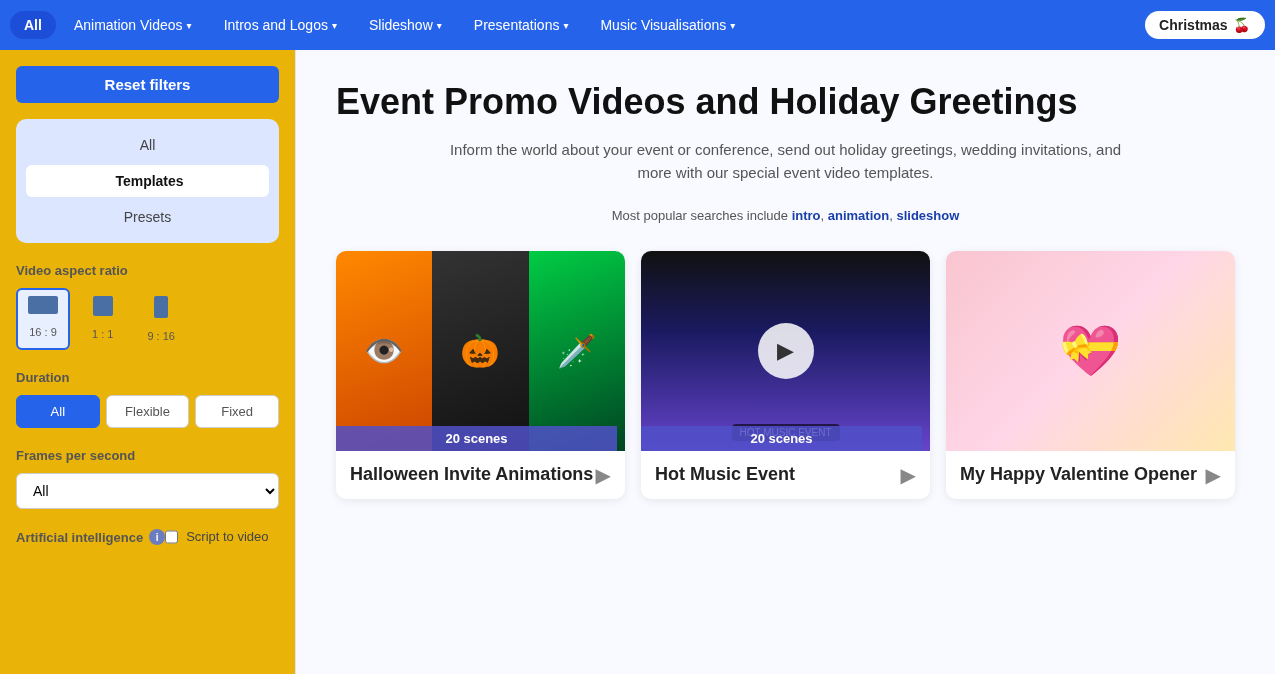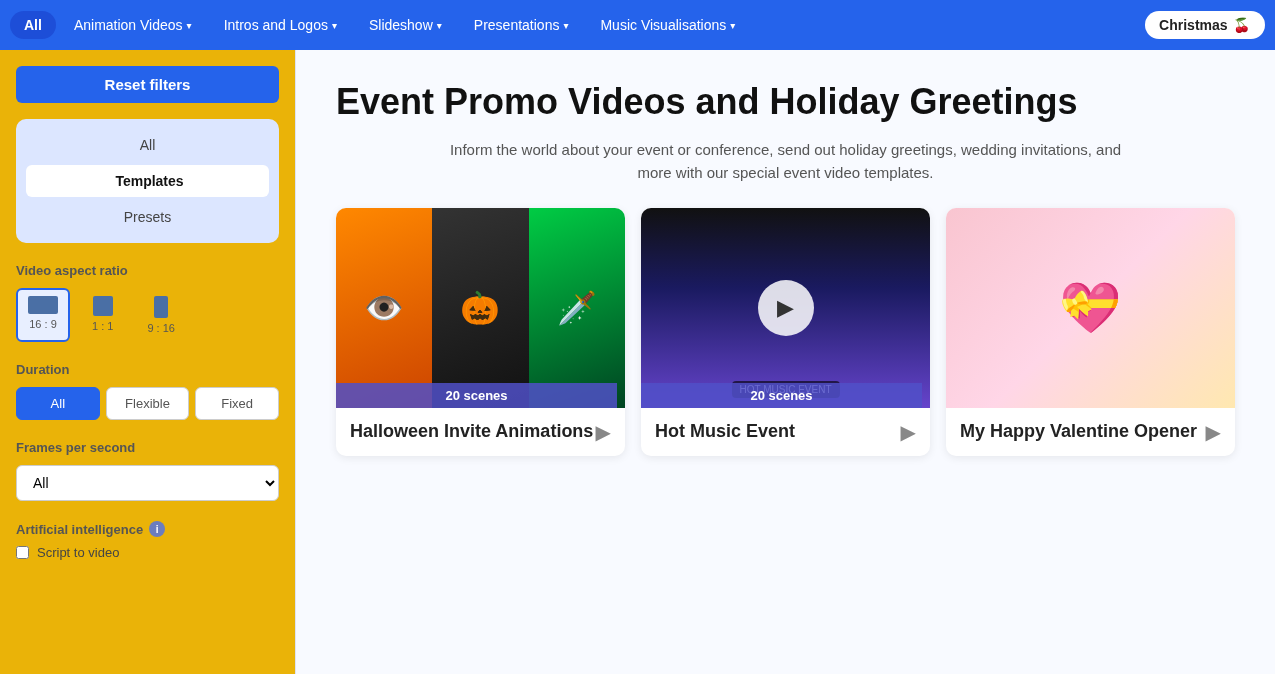--- a/index.html
+++ b/index.html
@@ -104,21 +104,21 @@
       margin-bottom: 10px;
     }
     .aspect-ratio-btns {
       display: flex;
       gap: 10px;
     }
     .aspect-btn {
       display: flex;
       flex-direction: column;
       align-items: center;
-      gap: 4px;
+      gap: 12px;
       cursor: pointer;
       padding: 6px 10px;
       border-radius: 6px;
       border: 2px solid transparent;
       font-size: 11px;
       color: #555;
     }
     .aspect-btn.selected { border-color: #2563eb; background: #e8efff; }
     .aspect-icon-169 { width: 30px; height: 18px; background: #4a6fa5; border-radius: 2px; }
     .aspect-icon-11 { width: 20px; height: 20px; background: #4a6fa5; border-radius: 2px; }
@@ -148,21 +148,21 @@
     .fps-select {
       width: 100%;
       padding: 8px 12px;
       border: 1px solid #ccc;
       border-radius: 6px;
       font-size: 14px;
       background: #fff;
       appearance: auto;
     }
 
-    .ai-section { display: flex; flex-direction: column; gap: 8px; }
+    .ai-section { display: flex; flex-direction: row; }
     .ai-label-row {
       display: flex;
       align-items: center;
       gap: 6px;
       font-size: 13px;
       color: #555;
       font-weight: 600;
     }
     .info-icon {
       width: 16px; height: 16px;
@@ -454,20 +454,26 @@
         <span>Script to video</span>
       </div>
     </div>
   </aside>
 
   <main class="content-area">
     <h1 class="page-title">Event Promo Videos and Holiday Greetings</h1>
     <p class="page-subtitle">Inform the world about your event or conference, send out holiday greetings, wedding invitations, and more with our special event video templates.</p>
 
 
+    <div class="popular-searches">
+      <span>Most popular searches include</span>
+      <a href="#">intro</a>,
+      <a href="#">animation</a>,
+      <a href="#">slideshow</a>
+    </div>
 
     <div class="video-grid">
 
       <div class="video-card">
         <div class="video-thumb">
           <div class="halloween-panels">
             <div class="hw-panel">👁️</div>
             <div class="hw-panel">🎃</div>
             <div class="hw-panel">🗡️</div>
           </div>

